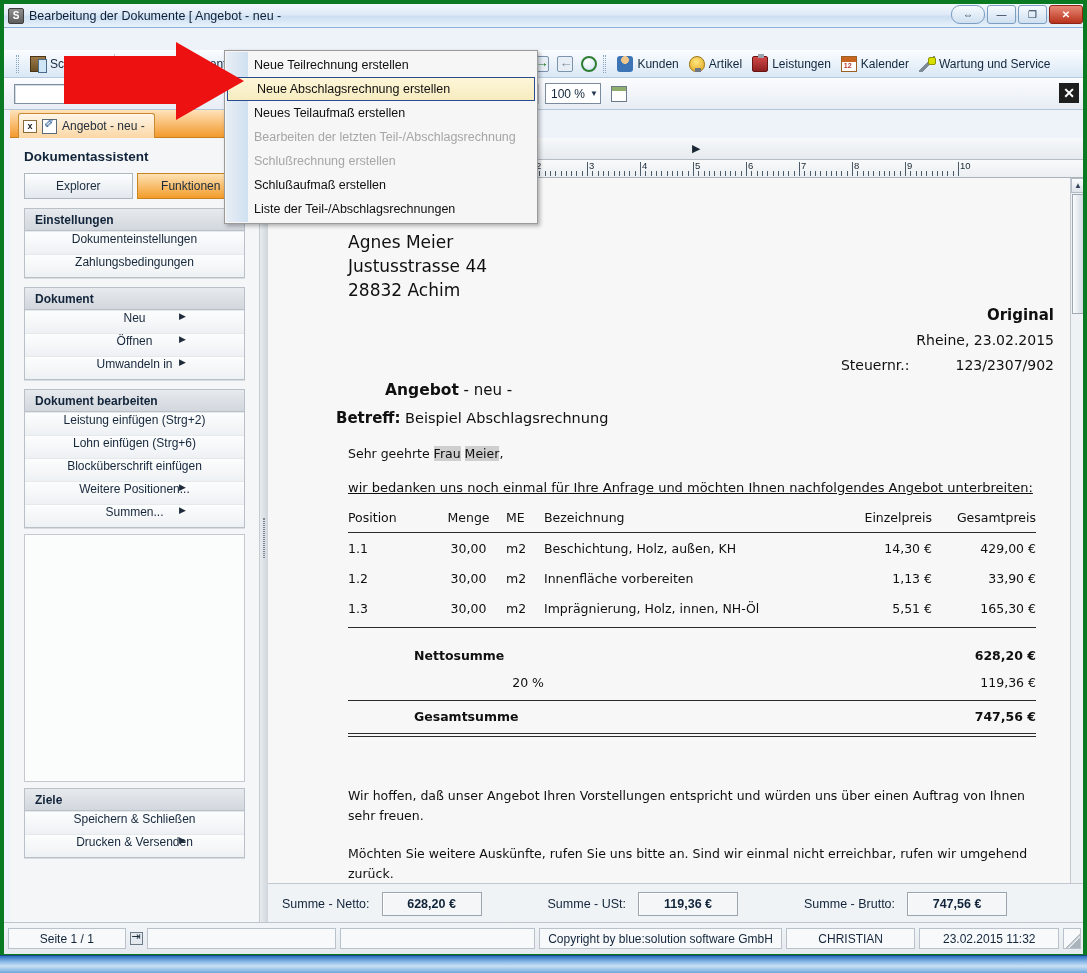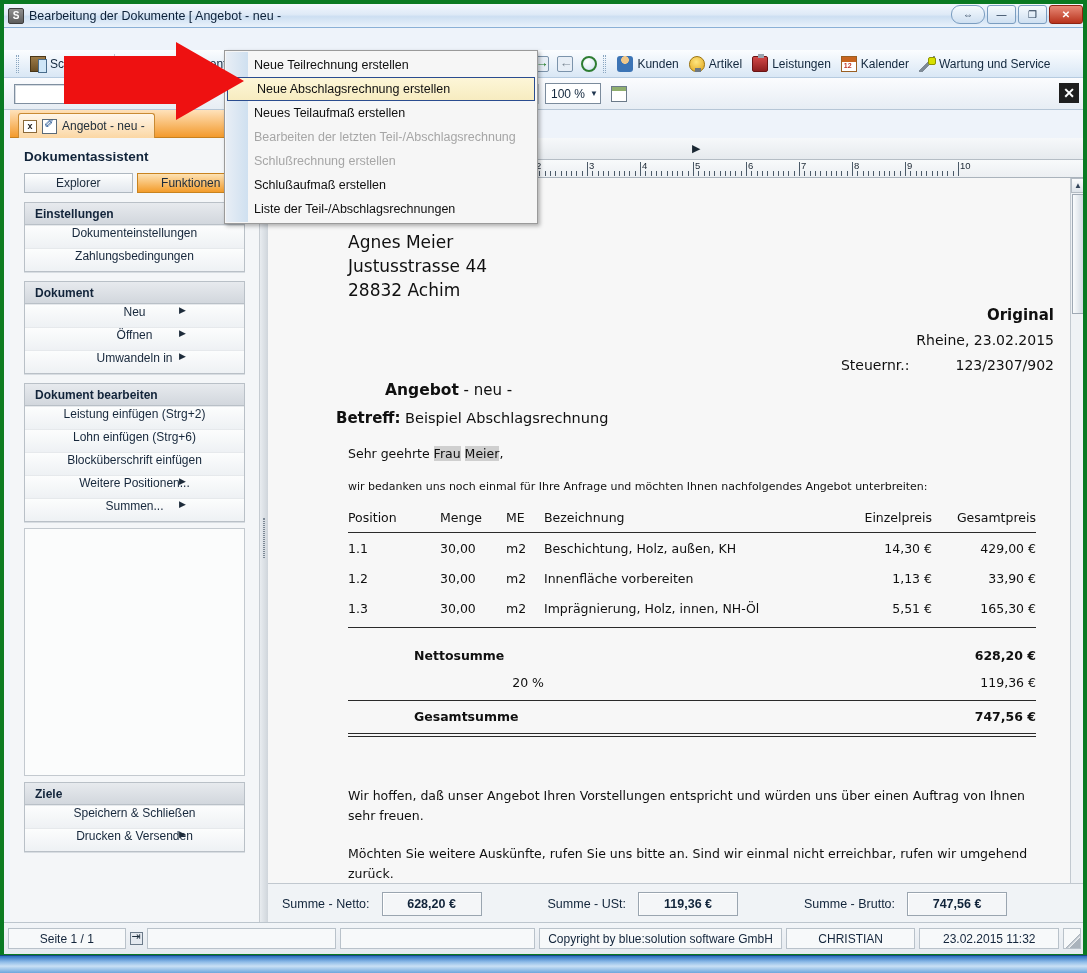--- a/index.html
+++ b/index.html
@@ -157,21 +157,21 @@
   .ico-edit { width:15px; height:15px; background:#fff; border:1px solid #5a6a79; position:relative; }
   .ico-edit:after { content:"✐"; position:absolute; left:1px; top:-3px; font-size:12px; color:#1d4f8f; }
   
   #leftpanel {
     position:absolute; left:6px; top:134px; width:250px; height:786px;
     background:#f4f6f8; border-right:1px solid #c6ccd2;
   }
   #assist-title { padding:11px 0 9px 14px; font-size:13.5px; font-weight:bold; color:#11243a; }
   #modetabs { display:flex; padding:0 14px; gap:4px; }
   .modetab {
-    flex:1; height:20px; font-size:12px; color:#1b2b3c;
+    flex:1; height:26px; font-size:12px; color:#1b2b3c;
     display:flex; align-items:center; justify-content:center;
     background:linear-gradient(to bottom,#fdfefe,#e3e8ee);
     border:1px solid #aeb7c0;
   }
   .modetab.active {
     background:linear-gradient(to bottom,#fde2b4,#f39c2b);
     border-color:#c8831f; font-weight:normal;
   }
   .group {
     margin:9px 14px 0 14px;
@@ -236,32 +236,32 @@
   #rightblk { position:absolute; right:16px; top:125px; text-align:right; font-size:14px; line-height:25px; }
   #rightblk .orig { font-weight:bold; font-size:15px; }
   #rightblk .steuer { display:flex; justify-content:flex-end; gap:46px; }
   #rightblk .steuer .lbl { font-weight:normal; }
   #doctitle { position:absolute; left:80px; top:203px; font-size:15px; }
   #doctitle b { font-size:15.5px;margin-left:37px; }
   #betreff { position:absolute; left:68px; top:231px; font-size:14.5px; }
   #betreff b { font-size:15px; }
   #salut { position:absolute; left:80px; top:268px; font-size:12.5px; }
   .hl { background:#cfcfcf; }
-  #intro { position:absolute; left:80px; top:302px; font-size:11px; }
+  #intro { position:absolute; left:80px; top:302px; font-size:13px;text-decoration:underline; }
   #postable {
     position:absolute; left:80px; top:330px; width:688px;
     border-collapse:collapse; font-size:12.5px;
   }
   #postable th {
     font-weight:normal; text-align:left; padding:2px 0 7px 0;
     border-bottom:1px solid #2a2a2a;
   }
   #postable td { padding:8px 0 7px 0; }
   #postable .c-pos  { width:92px; }
-  #postable .c-menge{ width:66px; text-align:left; padding-right:9px; }
+  #postable .c-menge{ width:66px; text-align:center; padding-right:9px; }
   #postable .c-me   { width:38px; }
   #postable .c-bez  { }
   #postable .c-ep   { width:104px; text-align:right; }
   #postable .c-gp   { width:104px; text-align:right; }
   #postable tr.last td { padding-bottom:11px; border-bottom:1px solid #2a2a2a; }
   #sums { position:absolute; left:80px; top:464px; width:688px; font-size:12.5px; }
   #sums .row { display:flex; align-items:baseline; padding:6px 0; }
   #sums .nm { width:360px; padding-left:66px; }
   #sums .nm.b { font-weight:bold; }
   #sums .pc { width:220px; text-align:right; padding-right:24px; }

